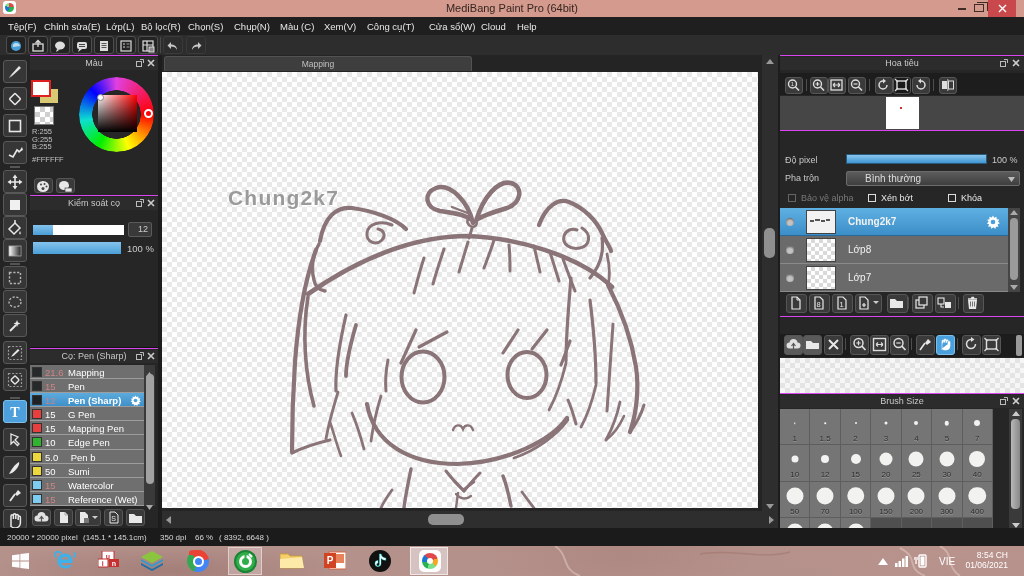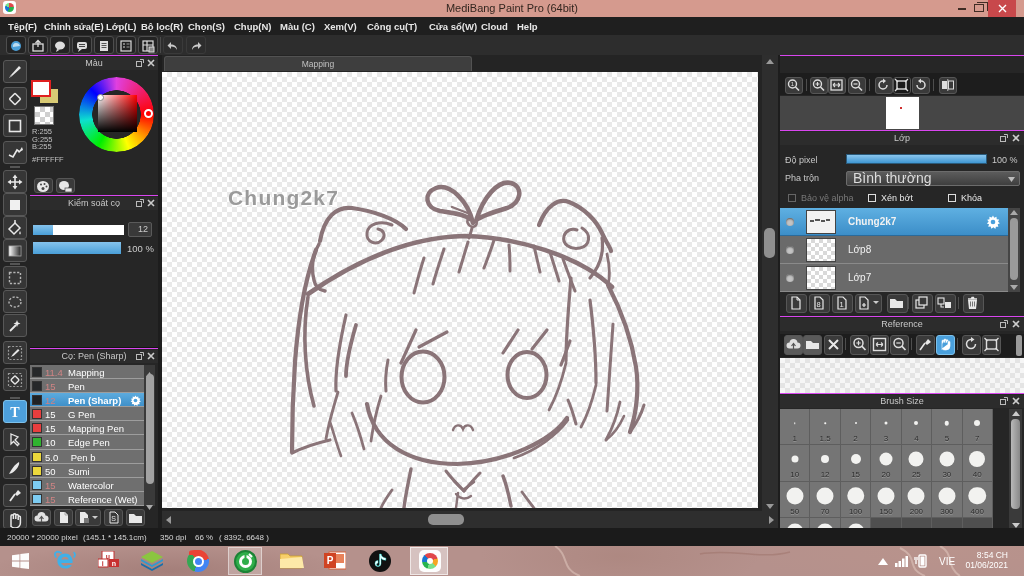--- a/index.html
+++ b/index.html
@@ -19,21 +19,21 @@
 .wb { position:absolute; top:0; height:17px; }
 #wb-close { right:8px; width:28px; background:#c8484b; color:#fff; text-align:center;
   font-size:10px; line-height:16px; }
 #wb-max { right:40px; width:10px; height:8px; top:4px; border:1px solid #402c24; }
 #wb-max:before { content:""; position:absolute; left:2px; top:-3px; width:10px; height:8px;
   border:1px solid #402c24; border-bottom:none; border-left:none; }
 #wb-min { right:58px; width:8px; height:2px; top:8px; background:#402c24; }
 
 
 #menubar { position:absolute; left:0; top:17px; width:1024px; height:18px; background:#1f1f1f;
-  color:#e8e8e8; font-size:9.5px;font-weight:bold; }
+  color:#e8e8e8; font-size:9.5px; }
 #menubar span { position:absolute; top:4px; white-space:nowrap; }
 
 
 #toolbar { position:absolute; left:0; top:35px; width:1024px; height:20px; background:#2d2d2d; }
 .tbtn { position:absolute; top:1px; width:20px; height:18px; background:#232323;
   border:1px solid #4e4e4e; border-radius:3px; }
 .tbtn svg { position:absolute; left:1px; top:1px; }
 
 
 #toolcol { position:absolute; left:0; top:55px; width:30px; height:475px; background:#242424; }
@@ -375,21 +375,21 @@
             <rect x="0.5" y="2.5" width="5" height="5" fill="none" stroke="#bbb"></rect>
             <path d="M4 0.5 h3.5 v3.5" fill="none" stroke="#bbb"></path>
           </svg>
         <svg class="pico" style="right:3px" viewBox="0 0 8 8">
             <path d="M1 1 L7 7 M7 1 L1 7" stroke="#ccc" stroke-width="1.6"></path>
           </svg>
       </div>
       <div id="brushlist" class="abs" style="left:0;top:16px;width:114px;height:141px;background:#6f6f6f;overflow:hidden">
         <div class="brow">
             <i style="background:#26282a"></i>
-            <b style="color:#d08484">11.4</b>
+            <b style="color:#d08484">21.6</b>
             <span>Mapping</span>
           </div>
         <div class="brow">
             <i style="background:#26282a"></i>
             <b style="color:#d08484">15</b>
             <span>Pen</span>
           </div>
         <div class="brow sel">
             <i style="background:#1f2224"></i>
             <b style="color:#d08080">12</b>
@@ -566,20 +566,29 @@
       <div id="hthumb"></div>
       <svg style="position:absolute;left:605px;top:4px" width="8" height="10">
           <path d="M7 5 L2 1 V9 Z" fill="#999"></path>
         </svg>
     </div>
   </div>
 
   <div id="rightpanels">
 
     <div class="panel" style="left:0;top:0;width:244px;height:75px">
+      <div class="phead">Hoa tiêu
+        <svg class="pico" style="right:16px" viewBox="0 0 8 8">
+            <rect x="0.5" y="2.5" width="5" height="5" fill="none" stroke="#bbb"></rect>
+            <path d="M4 0.5 h3.5 v3.5" fill="none" stroke="#bbb"></path>
+          </svg>
+        <svg class="pico" style="right:4px" viewBox="0 0 8 8">
+            <path d="M1 1 L7 7 M7 1 L1 7" stroke="#ccc" stroke-width="1.6"></path>
+          </svg>
+      </div>
       <div class="abs" style="left:0;top:17px;width:244px;height:22px;background:#1d1d1d"></div>
       <div class="pbtn nb" style="left:5px;top:21px"><svg width="15" height="14" viewBox="0 0 15 14">
             <circle cx="6.5" cy="6" r="4" fill="none" stroke="#ddd" stroke-width="1.4"></circle>
             <path d="M9.5 9 L13 12.5" stroke="#ddd" stroke-width="1.6"></path>
             <text x="6.5" y="8.3" font-size="6" fill="#ddd" text-anchor="middle">1</text>
           </svg></div>
       <div class="abs sepv" style="left:26px;top:23px"></div>
       <div class="pbtn nb" style="left:30px;top:21px"><svg width="15" height="14" viewBox="0 0 15 14">
             <circle cx="6.5" cy="6" r="4" fill="none" stroke="#ddd" stroke-width="1.4"></circle>
             <path d="M9.5 9 L13 12.5" stroke="#ddd" stroke-width="1.6"></path>
@@ -612,34 +621,25 @@
             <rect x="2" y="3" width="5" height="8" fill="#ddd"></rect>
             <rect x="8.5" y="3" width="5" height="8" fill="none" stroke="#ddd"></rect>
             <path d="M7.8 1 v12" stroke="#ddd" stroke-width=".8"></path>
           </svg></div>
       <div class="abs" style="left:0;top:40px;width:244px;height:34px;background:#464646"></div>
       <div class="abs" style="left:106px;top:41px;width:33px;height:32px;background:#fff"></div>
       <div class="abs" style="left:120px;top:51px;width:2px;height:2px;background:#d03030"></div>
     </div>
 
     <div class="panel" style="left:0;top:75px;width:244px;height:186px">
-      <div class="phead">Lớp
-        <svg class="pico" style="right:16px" viewBox="0 0 8 8">
-            <rect x="0.5" y="2.5" width="5" height="5" fill="none" stroke="#bbb"></rect>
-            <path d="M4 0.5 h3.5 v3.5" fill="none" stroke="#bbb"></path>
-          </svg>
-        <svg class="pico" style="right:4px" viewBox="0 0 8 8">
-            <path d="M1 1 L7 7 M7 1 L1 7" stroke="#ccc" stroke-width="1.6"></path>
-          </svg>
-      </div>
       <div class="abs" style="left:5px;top:24px;font-size:9px;color:#c8c8c8">Độ pixel</div>
       <div class="abs" style="left:66px;top:23px;width:141px;height:10px;background:linear-gradient(#8ac6ee,#3f96d2);border:1px solid #2a5a7a"></div>
       <div class="abs" style="left:212px;top:24px;font-size:9px;color:#c8c8c8">100 %</div>
       <div class="abs" style="left:5px;top:42px;font-size:9px;color:#c8c8c8">Pha trộn</div>
-      <div class="abs" style="left:66px;top:40px;width:174px;height:15px;background:linear-gradient(#5c5c5c,#3f3f3f);border:1px solid #6c6c6c;border-radius:2px;color:#ddd;font-size:14px;line-height:13px;padding-left:6px">Bình thường
+      <div class="abs" style="left:66px;top:40px;width:174px;height:15px;background:linear-gradient(#5c5c5c,#3f3f3f);border:1px solid #6c6c6c;border-radius:2px;color:#ddd;font-size:10px;line-height:13px;padding-left:18px">Bình thường
         <svg style="position:absolute;right:4px;top:5px" width="7" height="5">
             <path d="M0 0 L7 0 L3.5 5 Z" fill="#bbb"></path>
           </svg></div>
       <div class="abs" style="left:8px;top:63px;width:8px;height:8px;border:1px solid #666"></div>
       <div class="abs" style="left:21px;top:62px;font-size:9px;color:#787878">Bảo vệ alpha</div>
       <div class="abs" style="left:88px;top:63px;width:8px;height:8px;border:1px solid #ddd"></div>
       <div class="abs" style="left:101px;top:62px;font-size:9px;color:#e8e8e8">Xén bớt</div>
       <div class="abs" style="left:168px;top:63px;width:8px;height:8px;border:1px solid #ddd"></div>
       <div class="abs" style="left:181px;top:62px;font-size:9px;color:#e8e8e8">Khóa</div>
 
@@ -706,29 +706,20 @@
           </svg></div>
       <div class="abs sepv" style="left:178px;top:166px"></div>
       <div class="pbtn lb" style="left:183px;top:163px"><svg width="17" height="16" viewBox="0 0 17 16">
             <path d="M4 5 h9 l-1 9 h-7 Z" fill="#e8e8e8"></path>
             <path d="M4 4 h9 M7 4 l1-1.5 h1.5 L10 4" stroke="#e8e8e8" stroke-width="1.3" fill="none"></path>
             <path d="M6.5 6.5 v5 M8.5 6.5 v5 M10.5 6.5 v5" stroke="#555" stroke-width=".8"></path>
           </svg></div>
     </div>
 
     <div class="panel" style="left:0;top:261px;width:244px;height:77px">
-      <div class="phead">Reference
-        <svg class="pico" style="right:16px" viewBox="0 0 8 8">
-            <rect x="0.5" y="2.5" width="5" height="5" fill="none" stroke="#bbb"></rect>
-            <path d="M4 0.5 h3.5 v3.5" fill="none" stroke="#bbb"></path>
-          </svg>
-        <svg class="pico" style="right:4px" viewBox="0 0 8 8">
-            <path d="M1 1 L7 7 M7 1 L1 7" stroke="#ccc" stroke-width="1.6"></path>
-          </svg>
-      </div>
       <div class="abs" style="left:0;top:17px;width:244px;height:23px;background:#1d1d1d"></div>
       <div class="pbtn rb" style="left:4px;top:18px;background:#5a5a5a"><svg width="17" height="17" viewBox="0 0 17 17">
             <path d="M8.5 3 a4 4 0 0 1 4 3.5 a3 3 0 0 1 0 6 h-8 a3 3 0 0 1 0-6 a4 4 0 0 1 4-3.5" fill="#e0e0e0"></path>
             <path d="M8.5 13 V8 M6.5 10 L8.5 7.5 L10.5 10" stroke="#555" stroke-width="1.2" fill="none"></path>
           </svg></div>
       <div class="pbtn rb" style="left:23px;top:18px;background:#5a5a5a"><svg width="17" height="17" viewBox="0 0 17 17">
             <path d="M2 5 h5 l2 2 h6 v6 H2 Z" fill="#e8e8e8"></path>
           </svg></div>
       <div class="pbtn rb" style="left:44px;top:18px"><svg width="17" height="17" viewBox="0 0 17 17">
             <path d="M4 4 L13 13 M13 4 L4 13" stroke="#e8e8e8" stroke-width="2"></path>

